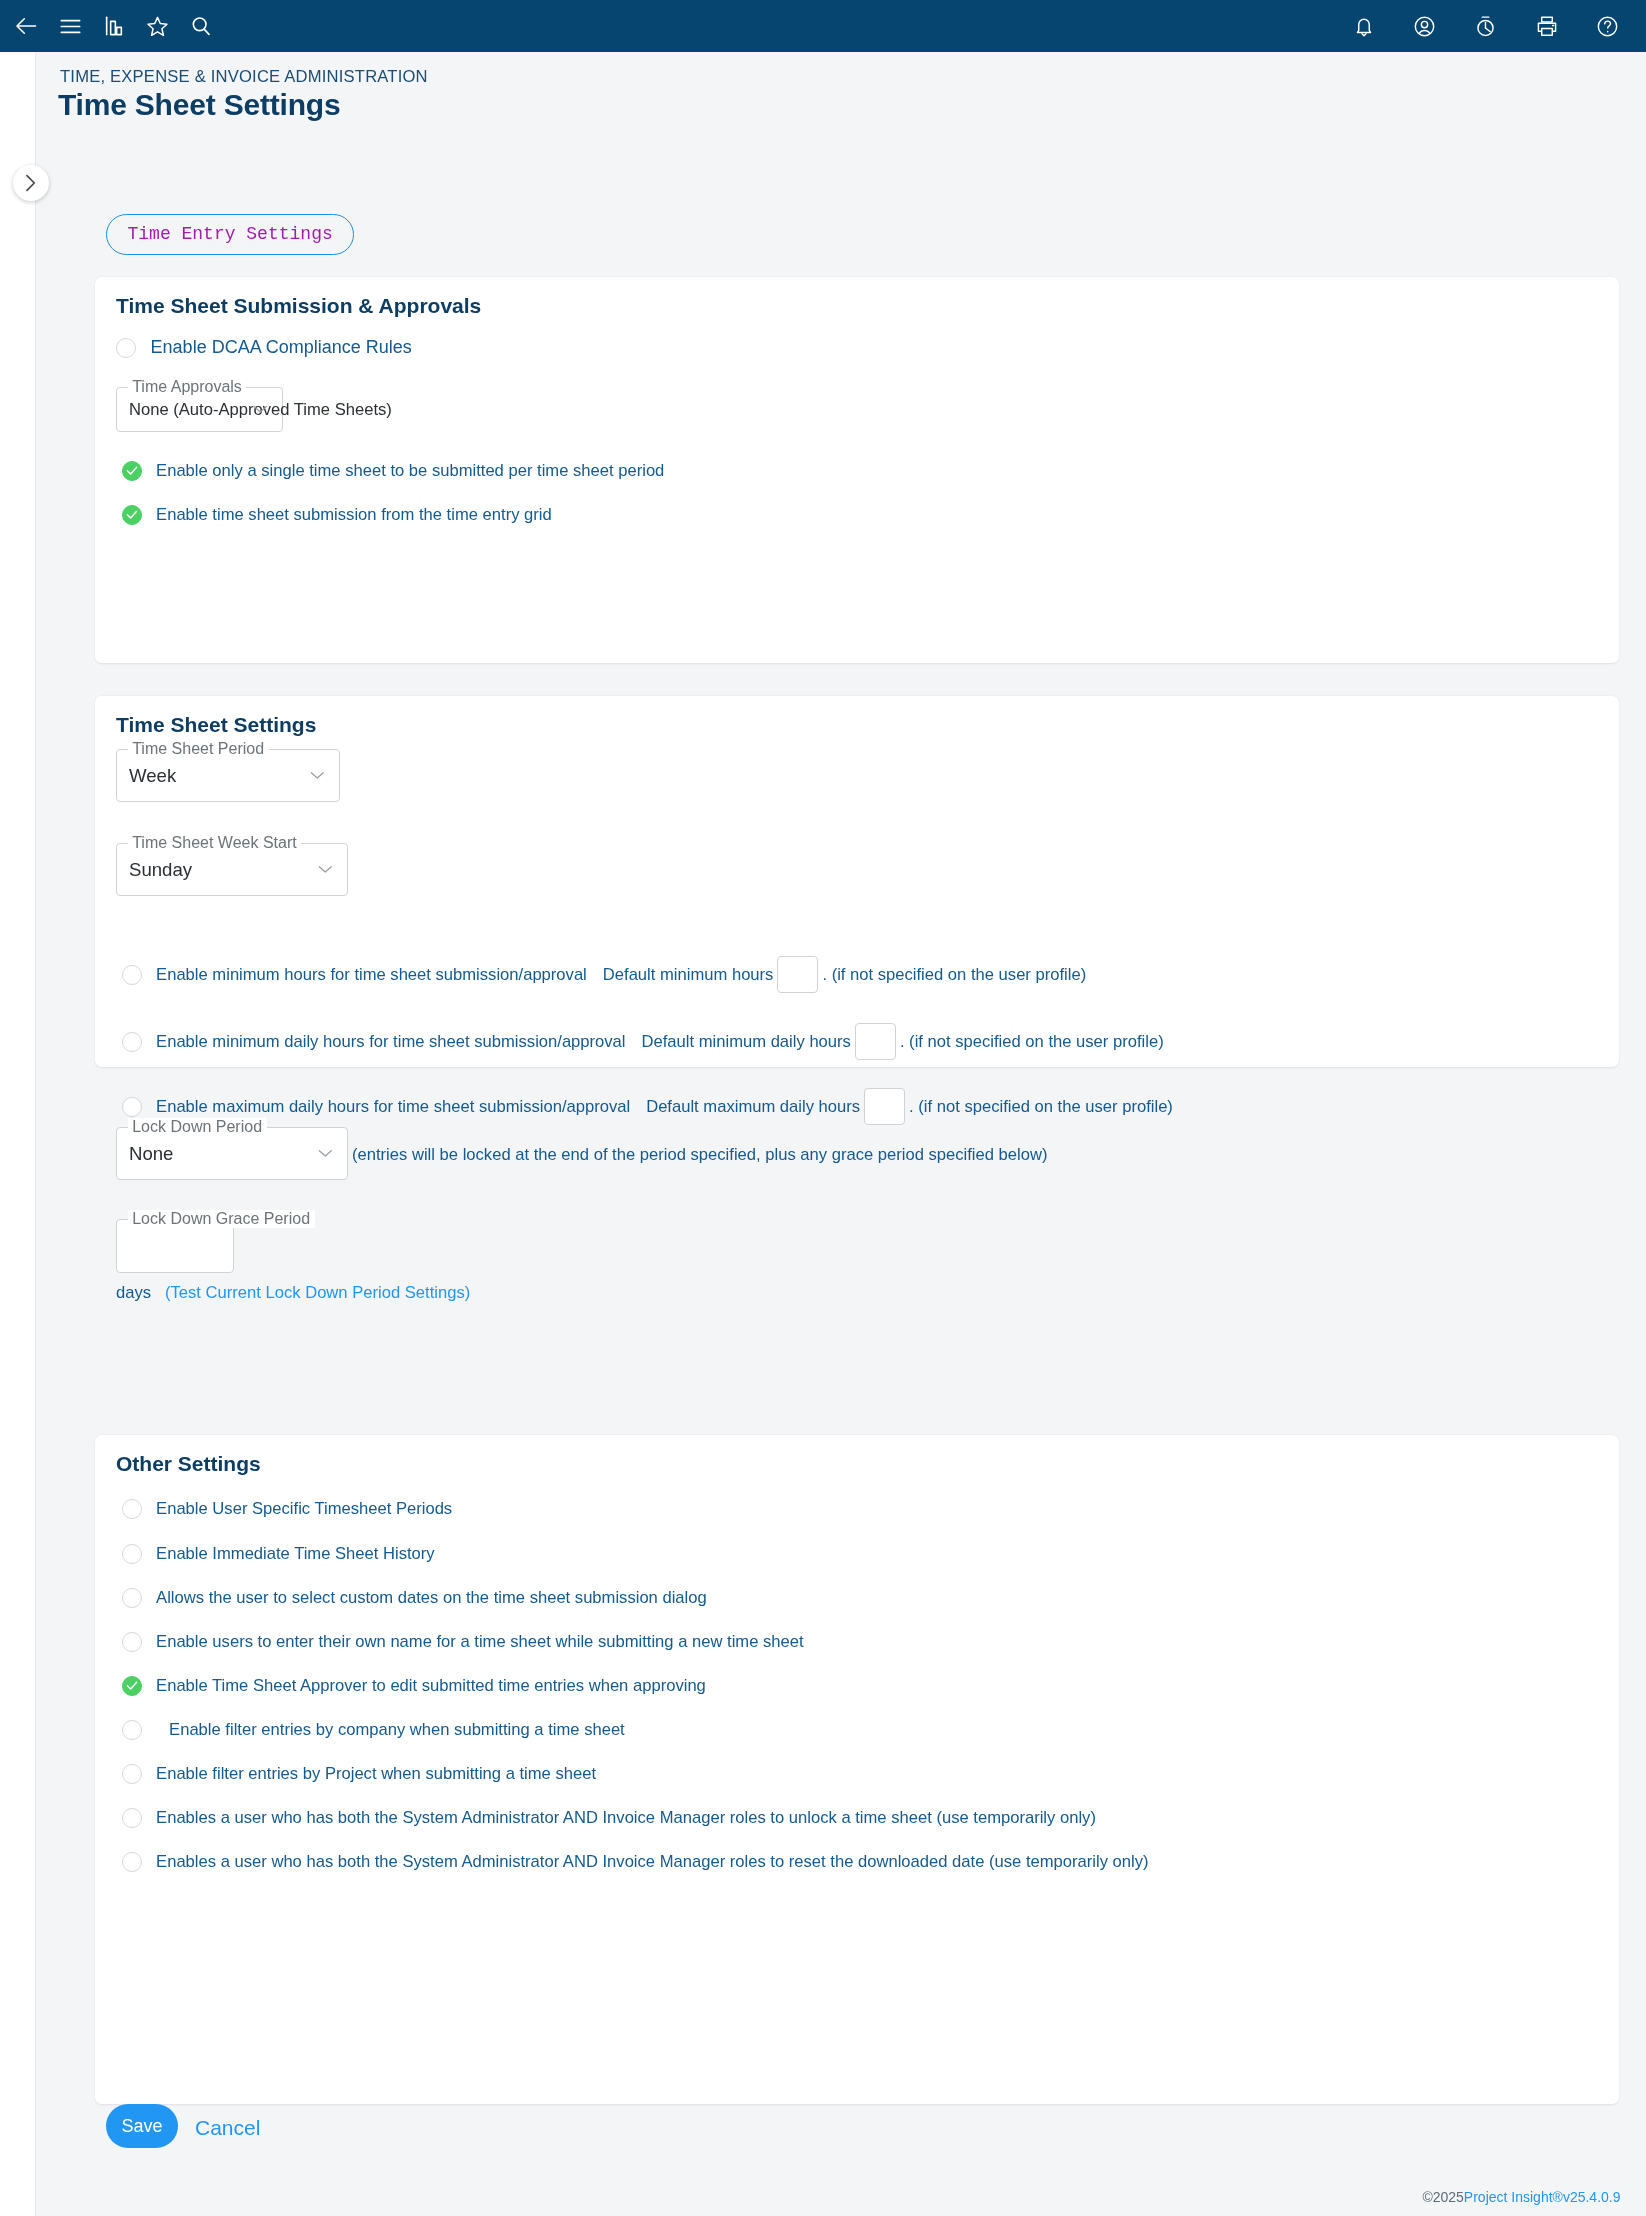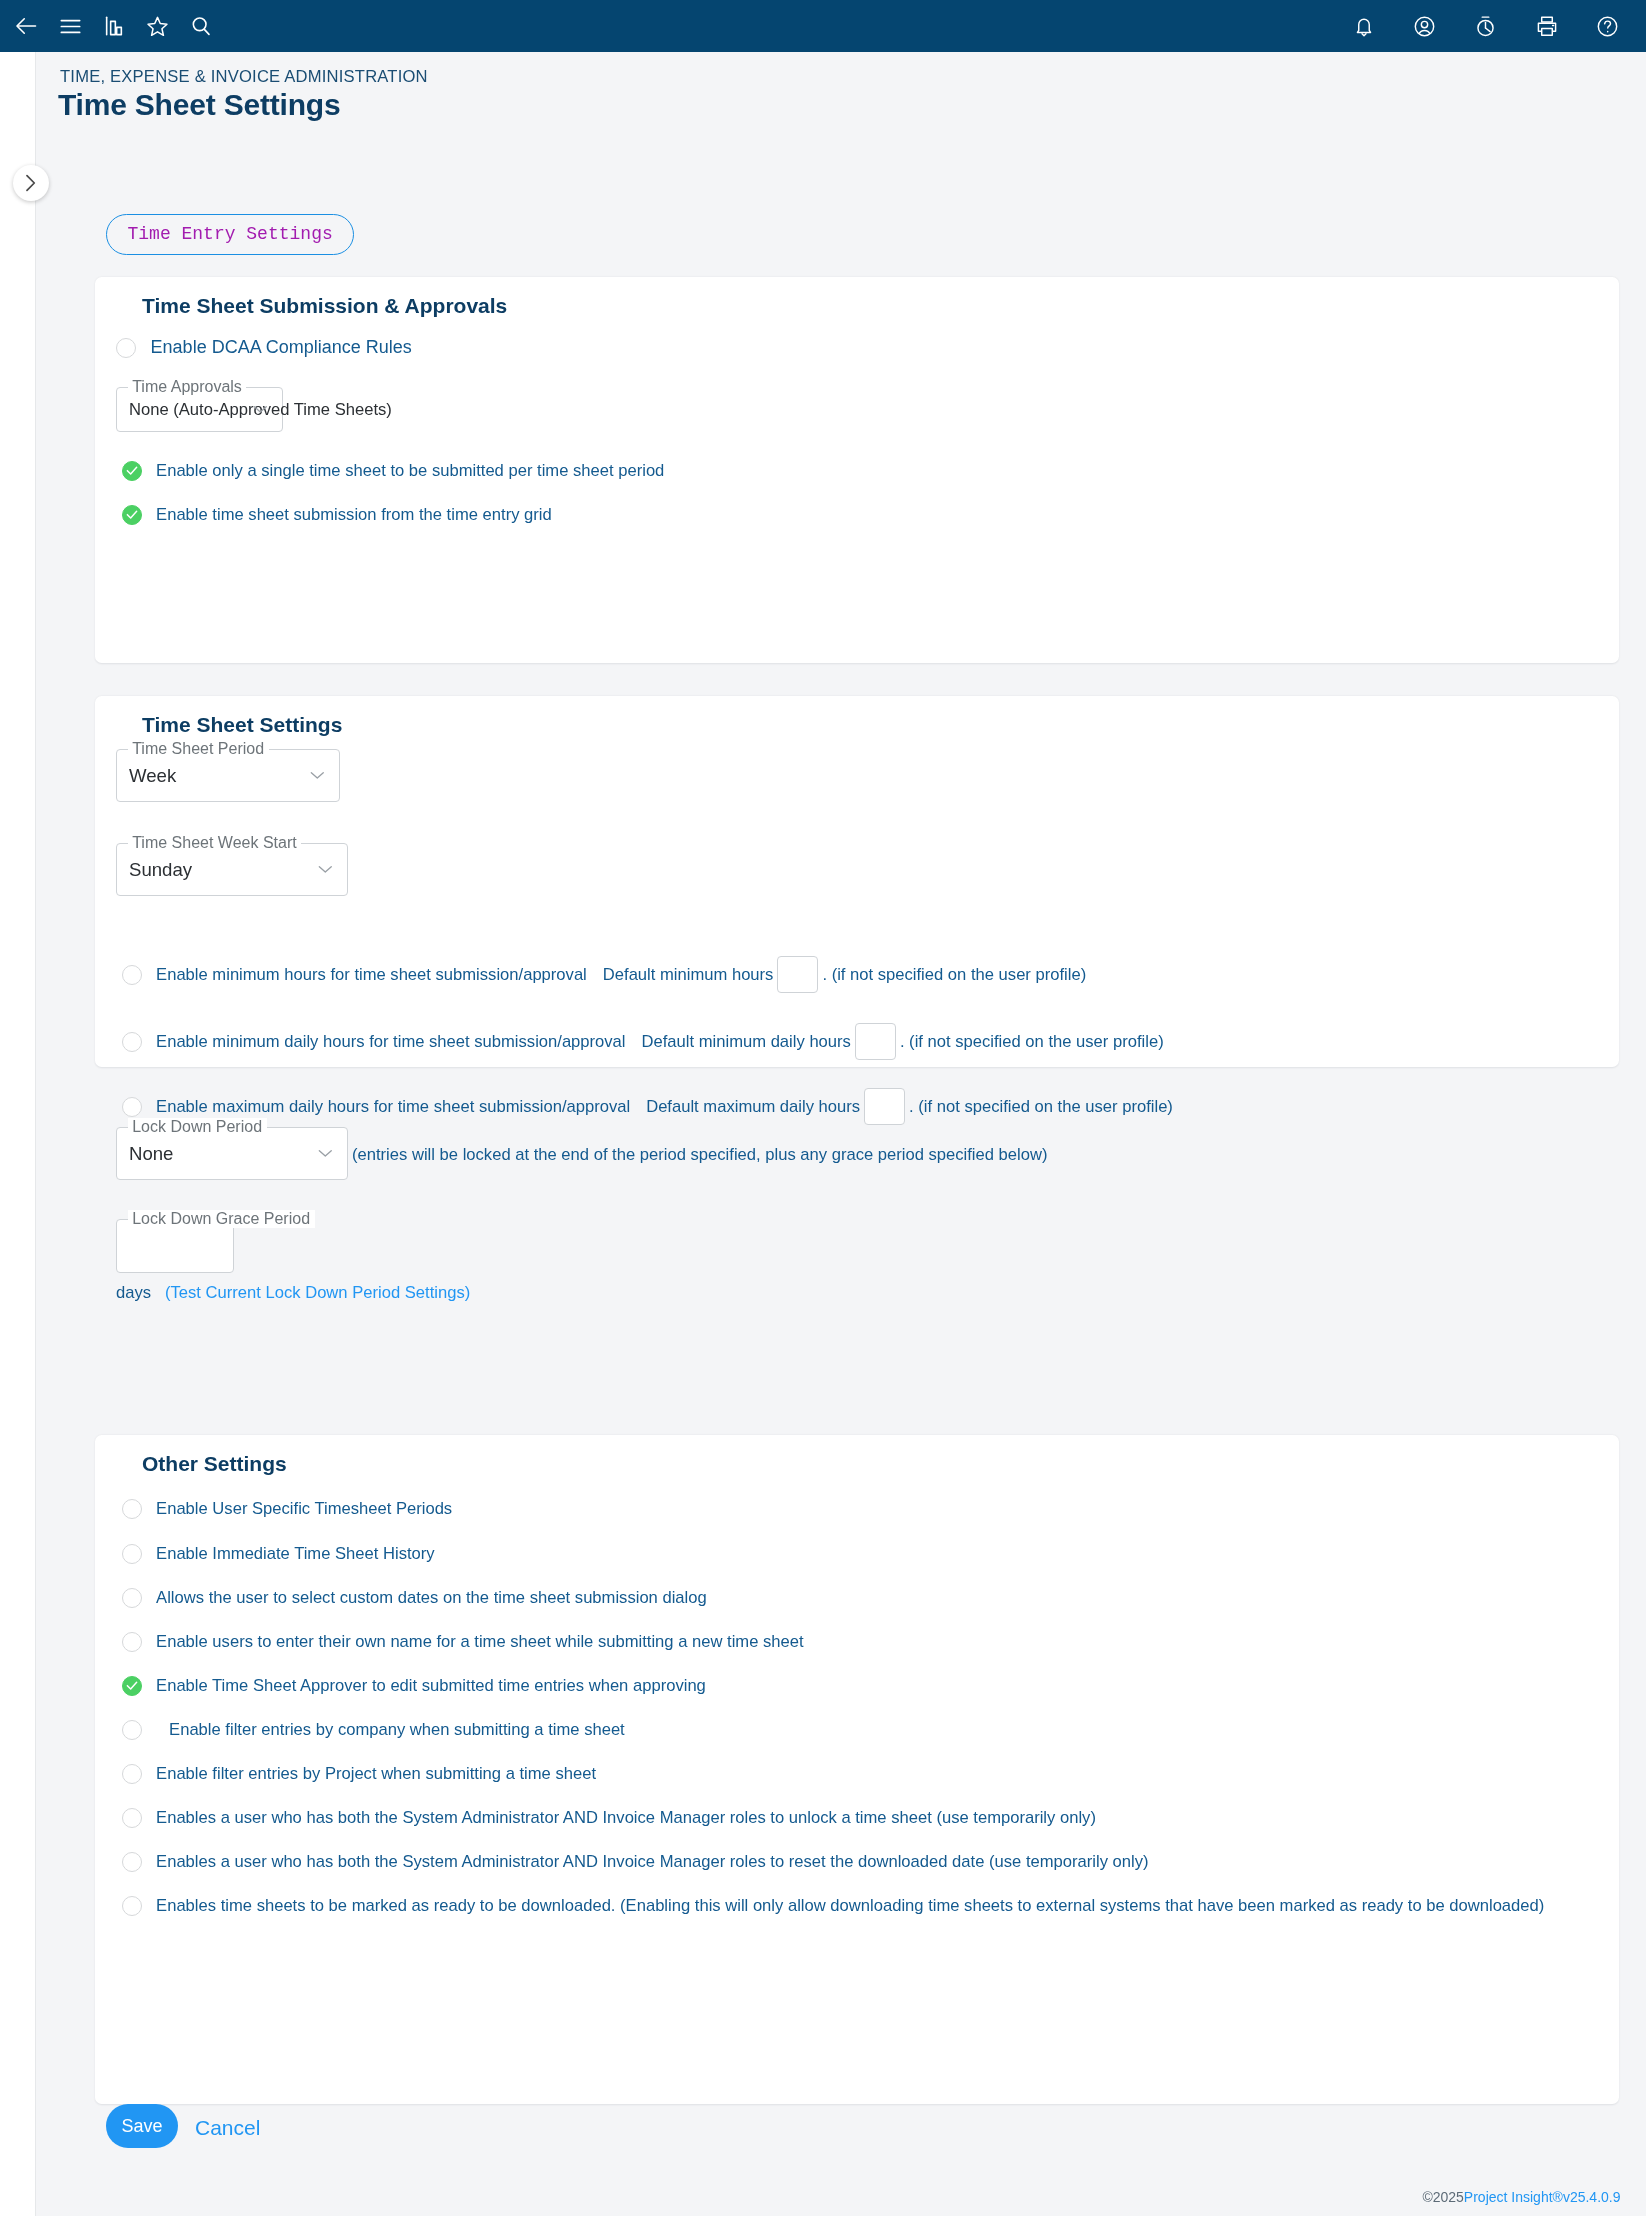--- a/index.html
+++ b/index.html
@@ -72,21 +72,21 @@
     background:#ffffff;
     border-radius: 6.6px;
     box-shadow: 0 0.7px 2px rgba(16,24,40,.09);
   }
   #card-submission { top: 225px;  height: 386px; }
   #card-settings   { top: 644px;  height: 371px; }
   #card-other      { top: 1383px; height: 669px; }
 
   .card-title {
     position:absolute; left: 21px; top: 17px;
-    font-size: 21px; font-weight:700; color:#0d3d63;margin-left:26px;
+    font-size: 21px; font-weight:700; color:#0d3d63;
   }
 
   
   .chk-row { position:absolute; display:flex; align-items:center; }
   .chk {
     width: 20px; height: 20px; border-radius:50%;
     flex: 0 0 20px;
     cursor:pointer;
   }
   .chk.off { border: 1.3px solid #d6d8da; background:#fff; }
@@ -403,24 +403,20 @@
       <span class="chk-label">Enable filter entries by Project when submitting a time sheet</span>
     </div>
     <div class="chk-row" style="left:26.5px; top:373px;">
       <span class="chk off"></span>
       <span class="chk-label">Enables a user who has both the System Administrator AND Invoice Manager roles to unlock a time sheet (use temporarily only)</span>
     </div>
     <div class="chk-row" style="left:26.5px; top:417px;">
       <span class="chk off"></span>
       <span class="chk-label">Enables a user who has both the System Administrator AND Invoice Manager roles to reset the downloaded date (use temporarily only)</span>
     </div>
-    <div class="chk-row" style="left:26.5px; top:461px;">
-      <span class="chk off"></span>
-      <span class="chk-label">Enables time sheets to be marked as ready to be downloaded. (Enabling this will only allow downloading time sheets to external systems that have been marked as ready to be downloaded)</span>
-    </div>
   </div>
 </div>
 
 <button id="save-btn">Save</button>
 <span id="cancel-link">Cancel</span>
 
 <div id="footer">
   <span>©2025</span>
   <span class="fl">Project Insight®</span>
   <span class="fl">v25.4.0.9</span>

